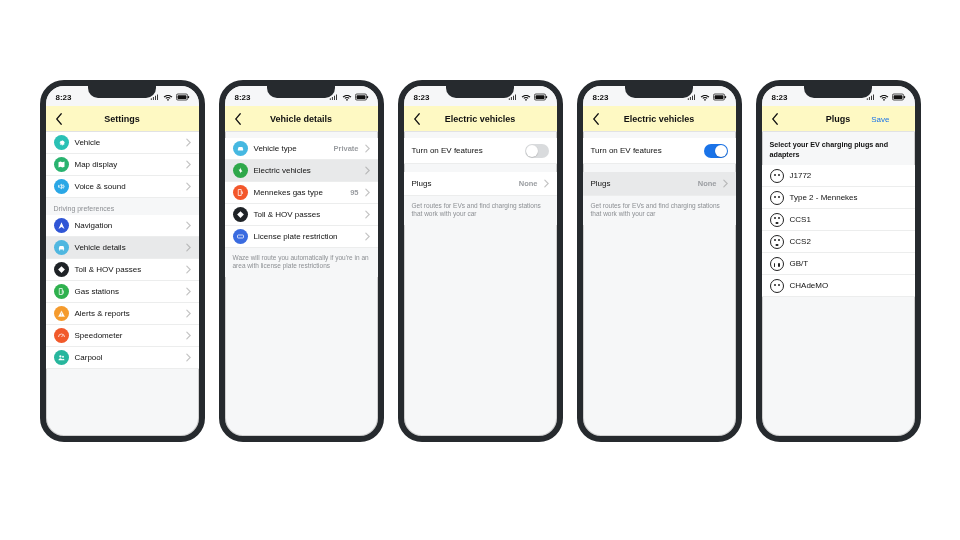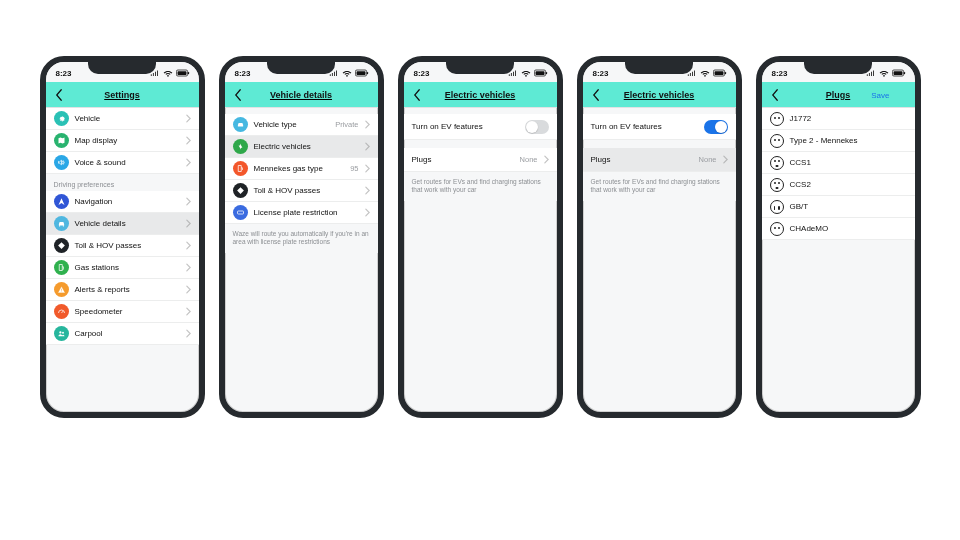--- a/index.html
+++ b/index.html
@@ -7,21 +7,21 @@
     background: #fff;
     font-family: -apple-system, "SF Pro Text", "Helvetica Neue", Arial, sans-serif;
     width: 960px; height: 540px;
     overflow: hidden;
   }
   .stage {
     display: flex;
     justify-content: center;
     align-items: flex-end;
     gap: 14px;
-    padding-top: 56px;
+    padding-top: 80px;
   }
   .phone {
     width: 165px;
     height: 362px;
     border: 6px solid #262a2e;
     border-radius: 24px;
     background: #f6f7f8;
     position: relative;
     overflow: hidden;
     box-shadow: 0 0 0 1px #d0d0d0 inset;
@@ -44,22 +44,21 @@
     color: #111;
     background: #f6f7f8;
   }
   .sb-icons { display:flex; gap:3px; align-items:center; }
   .sb-icons svg { display:block; }
   .navbar {
     height: 26px;
     display: flex; align-items: center; justify-content: center;
     position: relative;
     border-bottom: 0.5px solid #e1e2e4;
-    background: #5eead4;
-    text-decoration: underline;
+    background: #fef9c3;
   }
   .nav-title { font-size: 9px; font-weight: 600; color:#111; }
   .nav-back {
     position: absolute; left: 6px; top: 50%; transform: translateY(-50%);
     width: 14px; height: 14px; display:flex;align-items:center;justify-content:center;
   }
   .nav-action {
     position: absolute; right: 25px; top: 50%; transform: translateY(-50%);
     font-size: 8px; color: #1a73e8; font-weight:500;
   }
@@ -92,21 +91,21 @@
   }
   .icon.plug::before { left:3px; }
   .icon.plug::after { right:3px; }
   .icon.plug.ccs::before, .icon.plug.ccs::after { top:3px; }
   .icon.plug.ccs .dot3 {
     position:absolute; width:3px;height:2px; background:#222; border-radius:2px;
     bottom:2px; left:50%; transform:translateX(-50%);
   }
   .icon.plug.gbt::before, .icon.plug.gbt::after { top:5px; width:1.5px;height:4px; border-radius:1px;}
   .row .label { font-size: 8px; color:#111; flex:1; }
-  .row .value { font-size:7.5px; color:#9a9da1; }
+  .row .value { font-size:7.5px; color:#9a9da1;font-weight:bold; }
   .chevron {
     width: 5px; height: 9px;
     opacity: .5;
   }
   .toggle {
     width: 24px; height: 14px; border-radius: 8px; position: relative;
     background: #d9dbdd;
   }
   .toggle .knob {
     position:absolute; top:1px; left:1px;
@@ -507,20 +506,21 @@
     <div class="navbar">
       <div class="nav-back">
         <svg viewBox="0 0 10 16" width="8" height="12">
             <path d="M8 1 2 8l6 7" fill="none" stroke="#111" stroke-width="1.6" stroke-linecap="round"></path>
           </svg>
       </div>
       <div class="nav-title">Plugs</div>
       <div class="nav-action">Save</div>
     </div>
     <div class="content">
+      <div class="instr"><span style="font-weight:600">Select your EV charging plugs and adapters</span></div>
       <div class="row">
         <span class="icon plug"></span>
         <span class="label">J1772</span>
       </div>
       <div class="row">
         <span class="icon plug"></span>
         <span class="label">Type 2 - Mennekes</span>
       </div>
       <div class="row">
         <span class="icon plug ccs">

